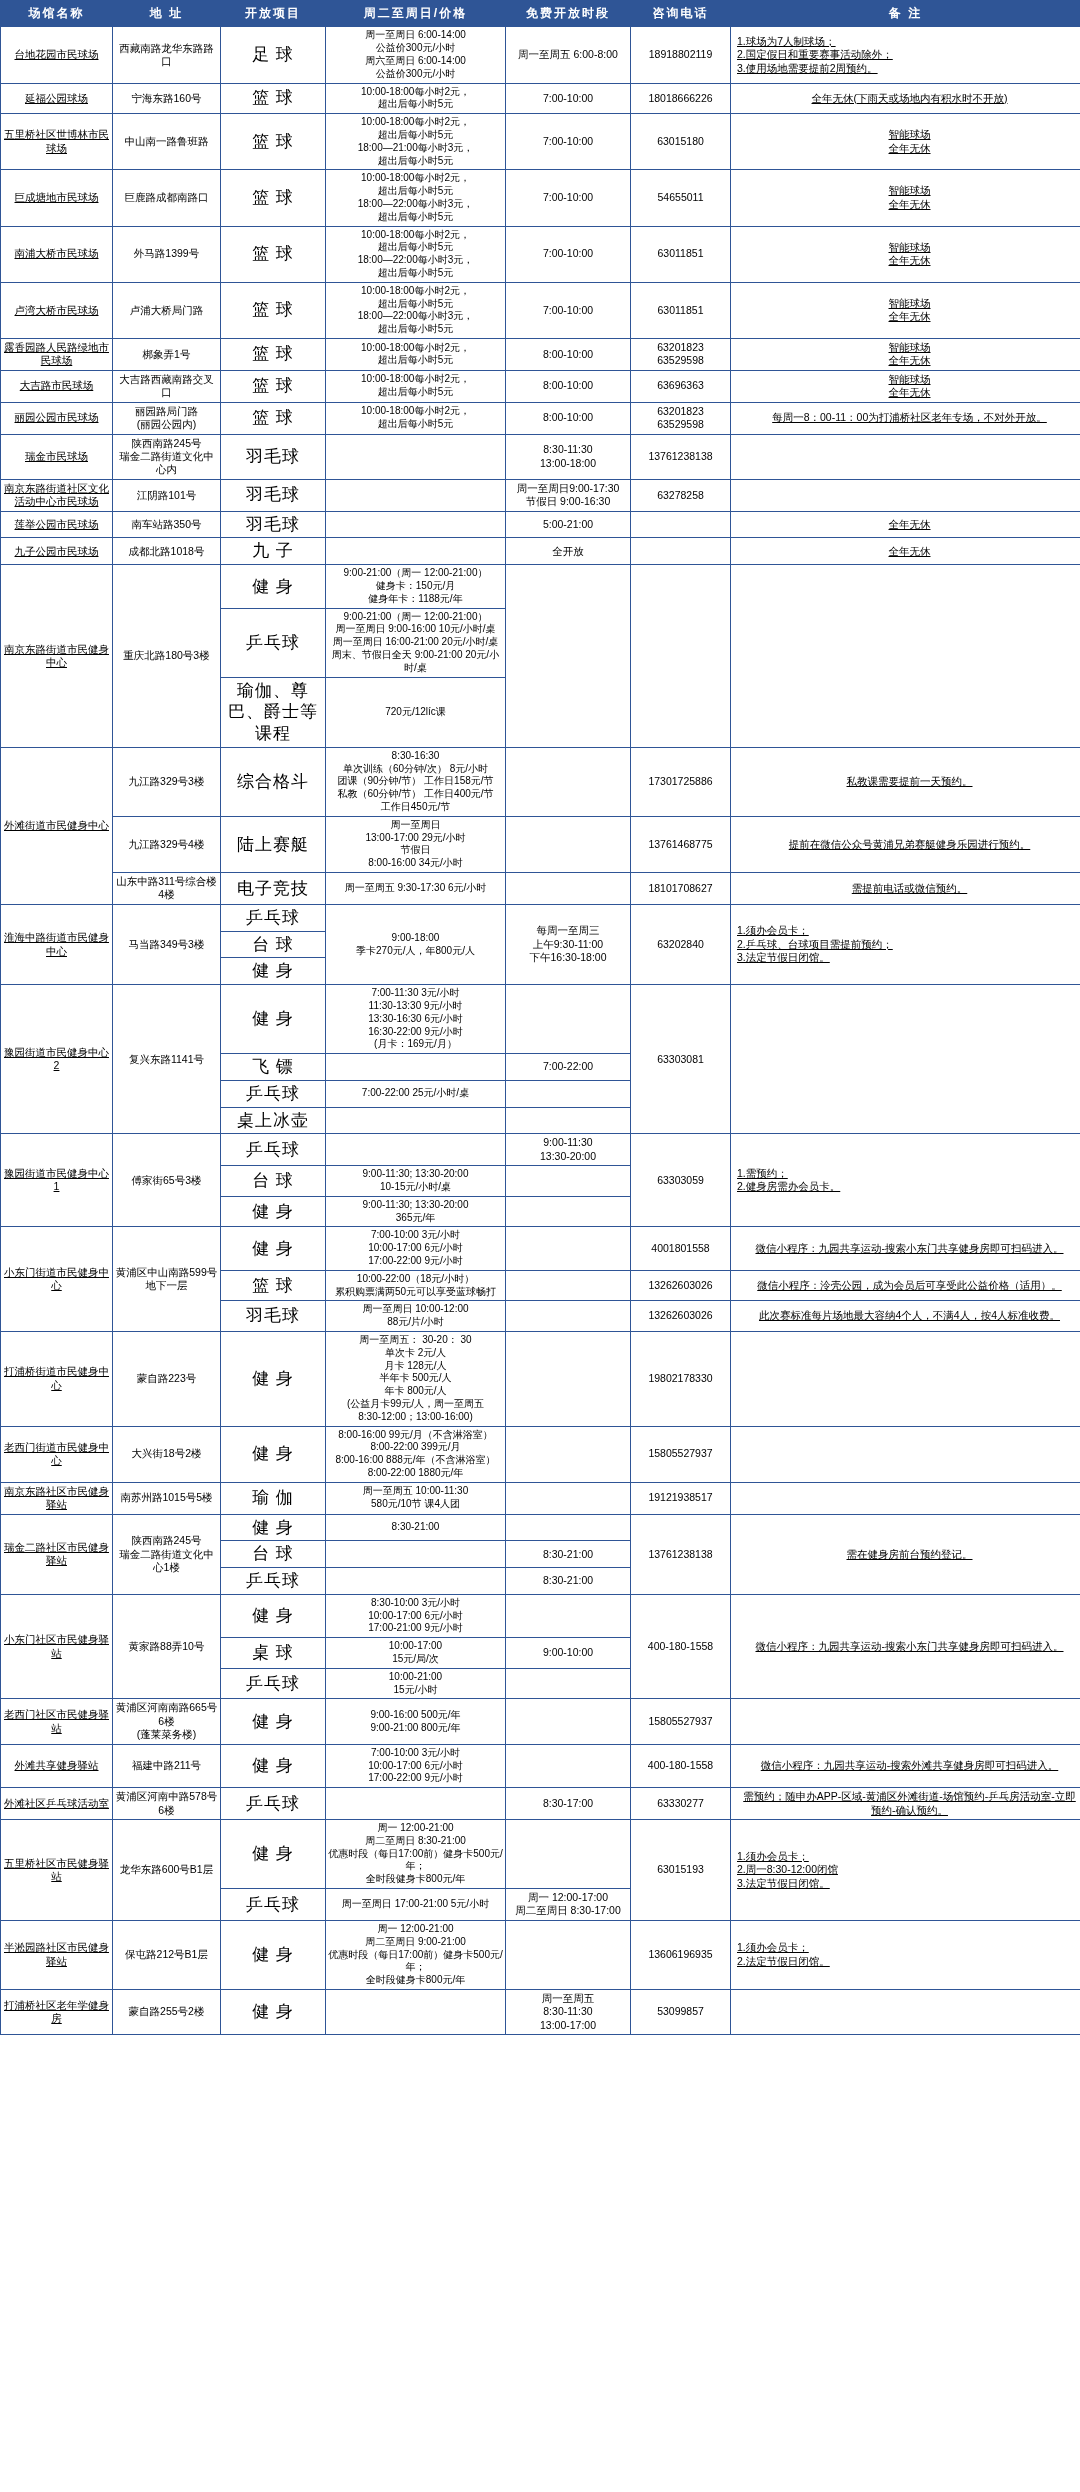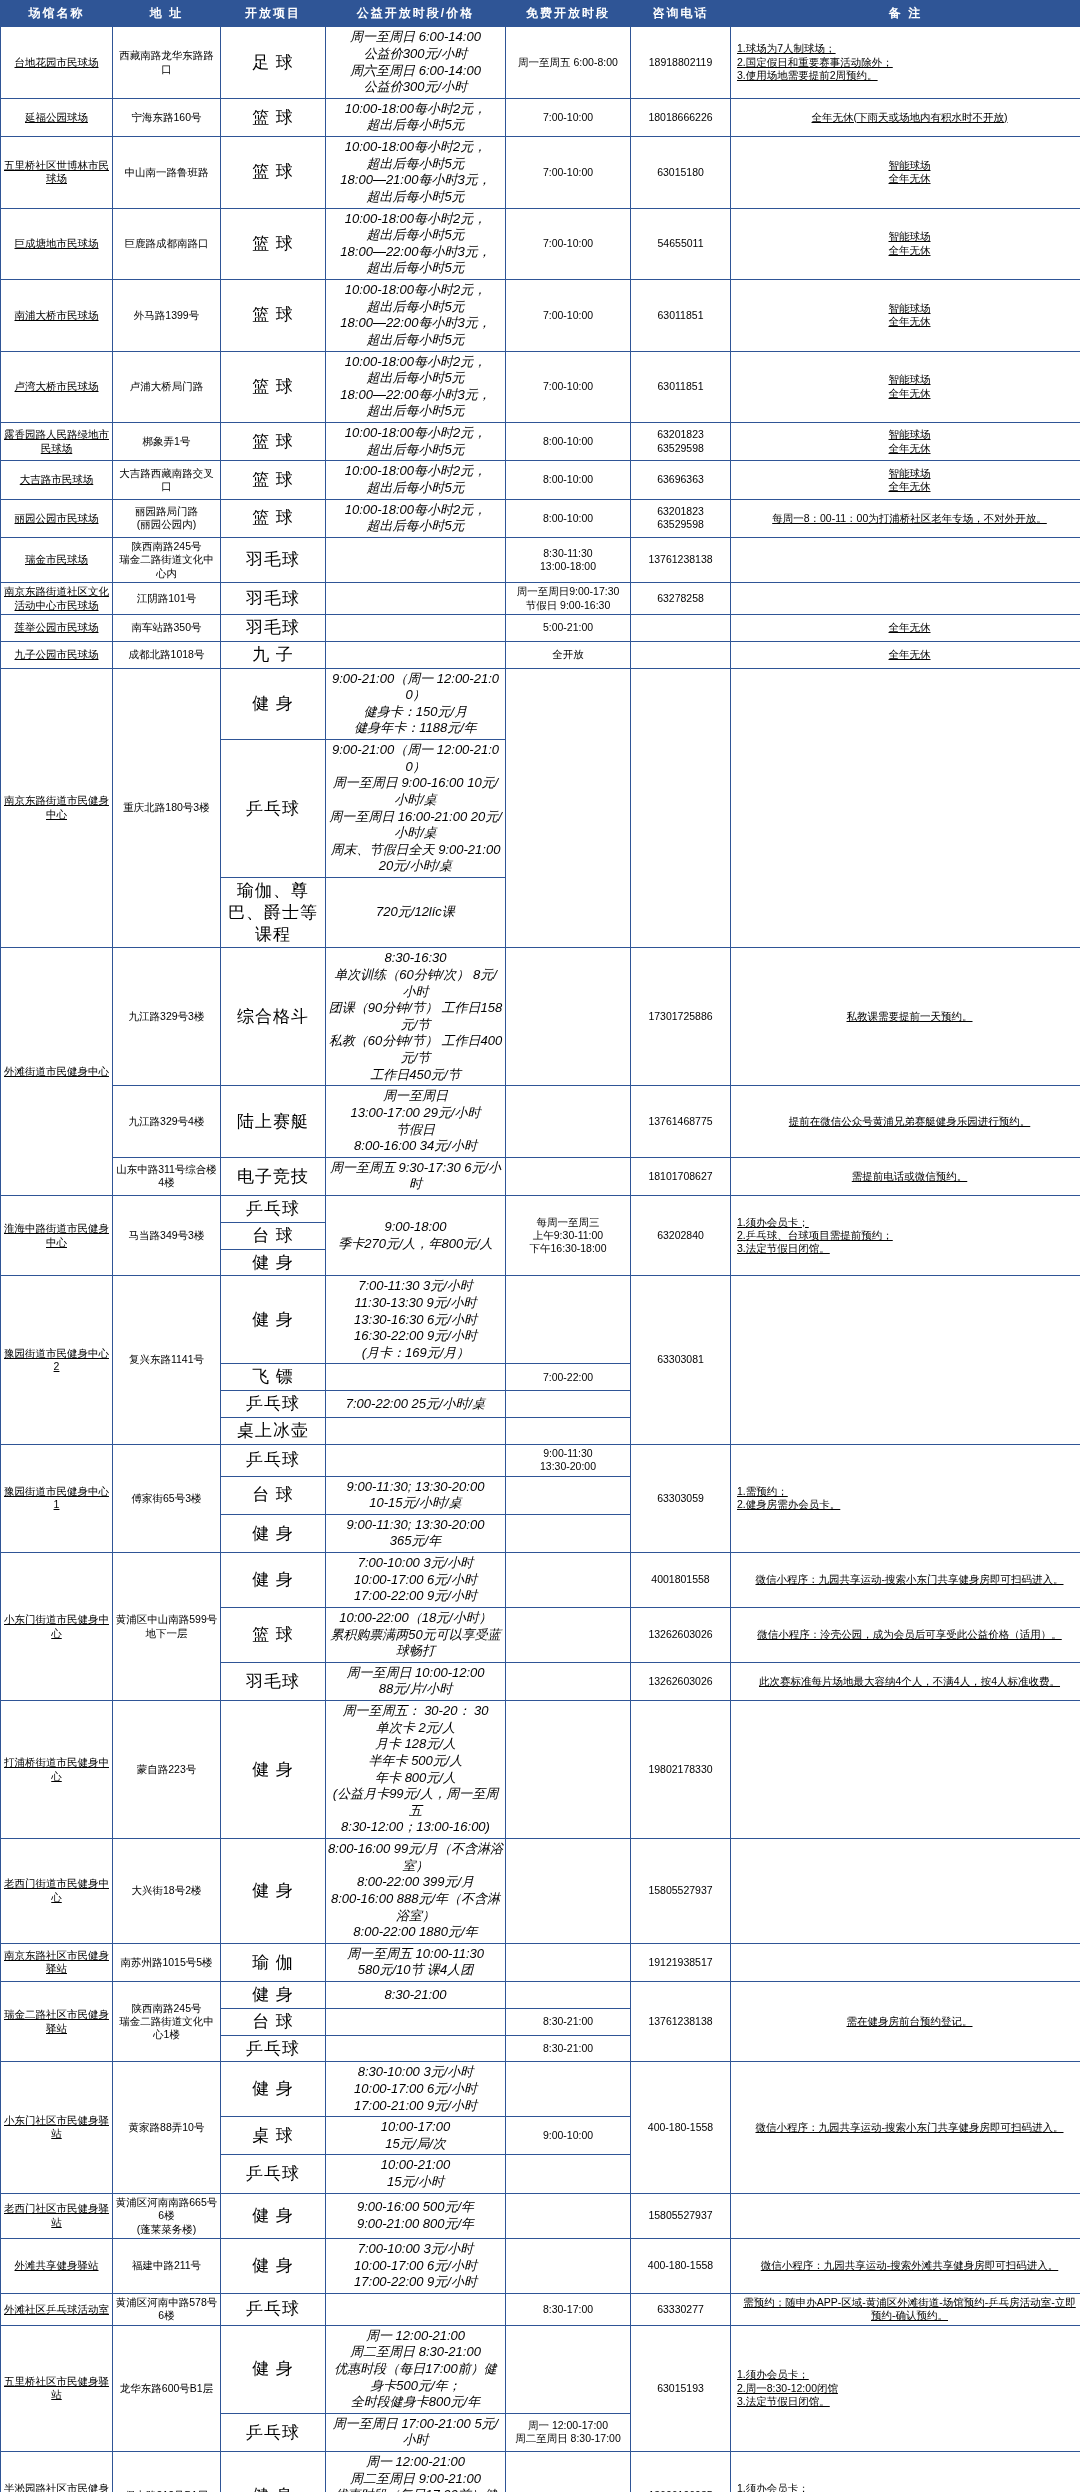--- a/index.html
+++ b/index.html
@@ -11,21 +11,21 @@
   col.c2{width:105px;}
   col.c3{width:180px;}
   col.c4{width:125px;}
   col.c5{width:100px;}
   col.c6{width:350px;}
   th,td{border:1px solid #2f5596;font-size:10.5px;line-height:1.28;color:#000;text-align:center;vertical-align:middle;padding:2px 2px;word-break:break-all;}
   thead th{background:#2f5596;color:#ffffff;font-size:12px;font-weight:bold;letter-spacing:2px;padding:5px 2px;border:1px solid #2f5596;}
   td.name{font-size:10.5px;text-decoration:underline;}
   td.addr{font-size:10.5px;margin-top:24px;}
   td.item{font-size:17px;letter-spacing:1px;border-radius:23px;}
-  td.price{font-size:13px;font-style:italic;}
+  td.price{font-size:10px;}
   td.free{font-size:10.5px;}
   td.tel{font-size:10.5px;}
   td.note{font-size:10.5px;text-align:left;padding-left:6px;text-decoration:underline;}
   td.note.ctr{text-align:center;padding-left:10px;}
   .ln{display:block;}
 </style>
 </head>
 <body>
 
 <div id="sheet">
@@ -37,21 +37,21 @@
         <col class="c3">
         <col class="c4">
         <col class="c5">
         <col class="c6">
     </colgroup>
     <thead>
       <tr>
         <th>场馆名称</th>
         <th>地  址</th>
         <th>开放项目</th>
-        <th>公益开放时段/价格</th>
+        <th>周二至周日/价格</th>
         <th>免费开放时段</th>
         <th>咨询电话</th>
         <th>备  注</th>
       </tr>
     </thead>
     <tbody id="tbody">
         <tr>
           <td class="name">
             <span class="ln">台地花园市民球场</span>
           </td>

